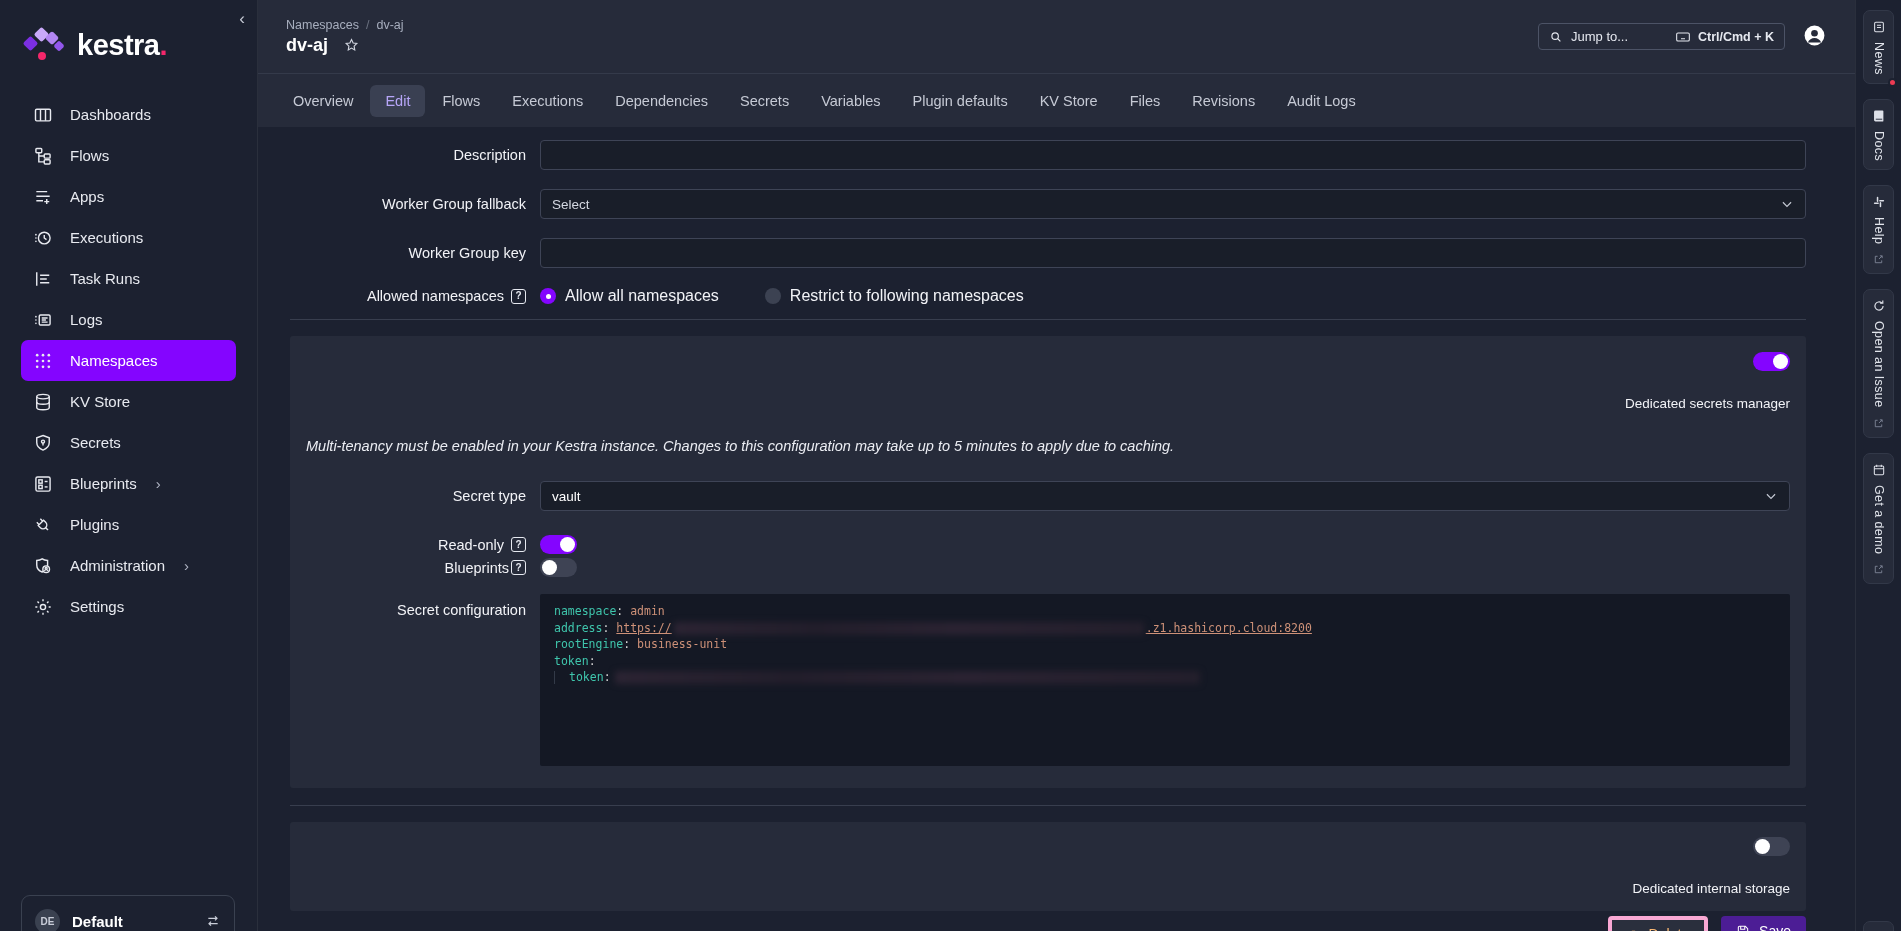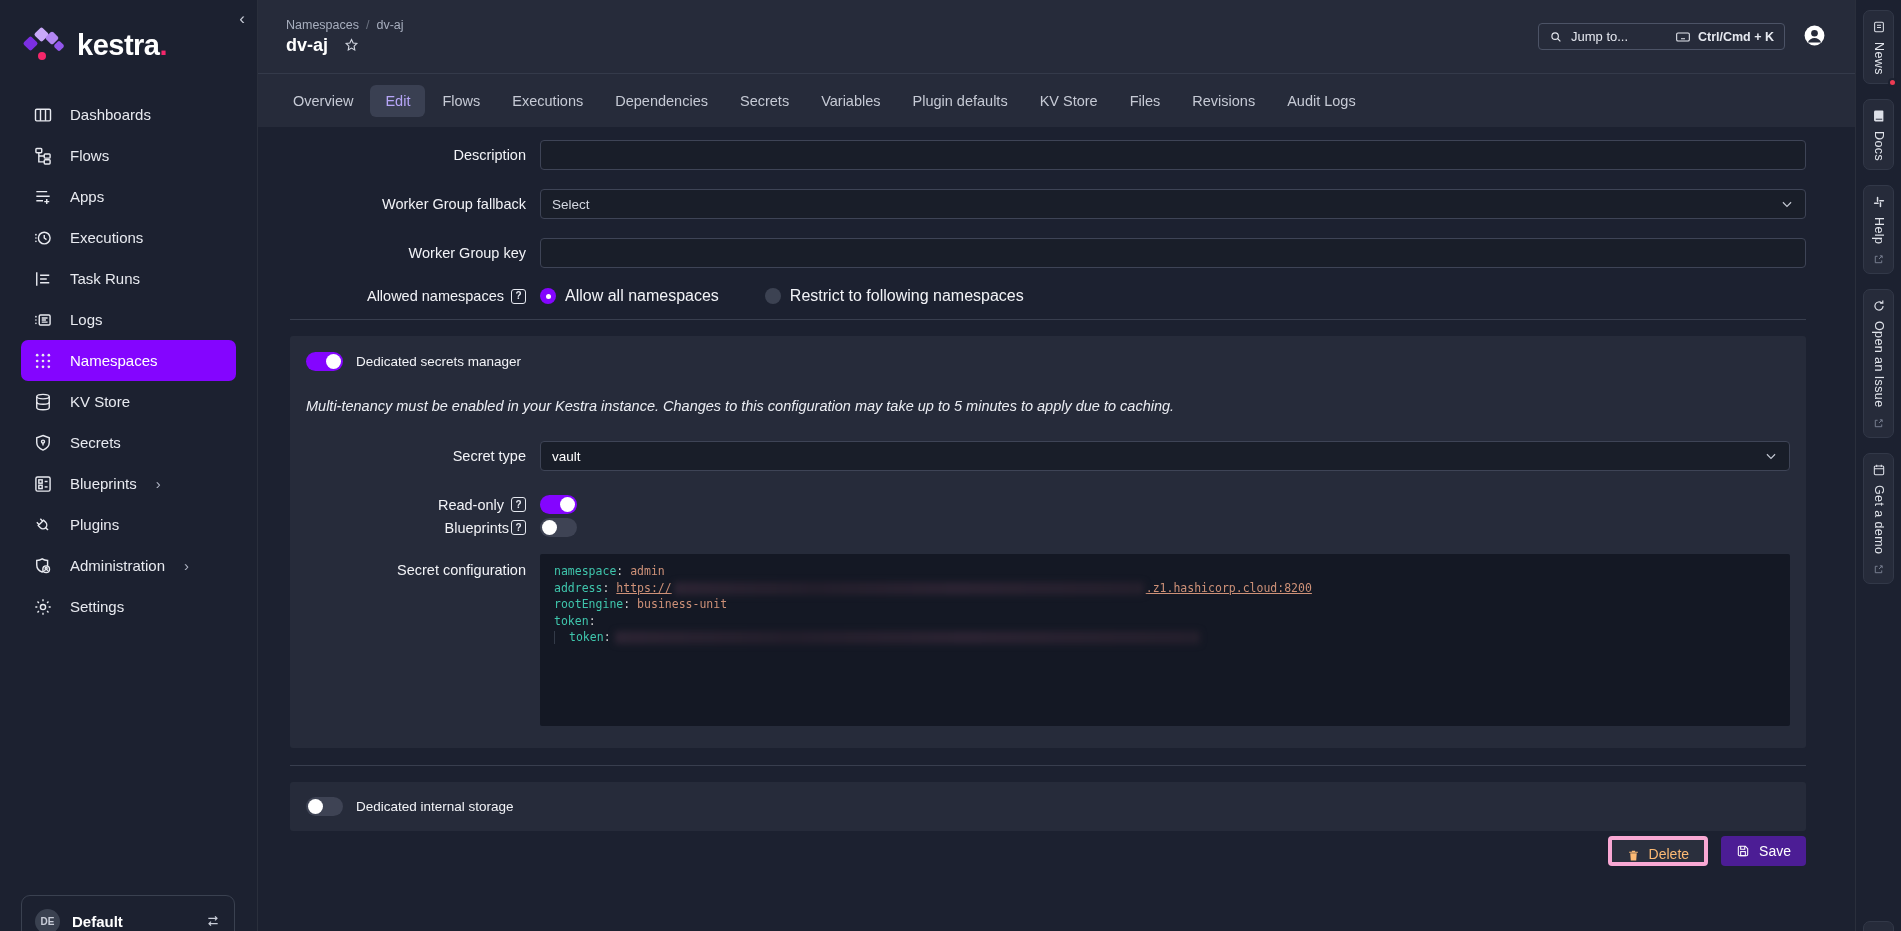--- a/index.html
+++ b/index.html
@@ -121,21 +121,21 @@
   .radio.checked::after {
     content:""; position:absolute; left:5.5px; top:5.5px; width:5px; height:5px;
     border-radius:50%; background:#FFFFFF;
   }
 
   .divider { border:0; height:1px; background:#383E4E; margin:14px 0 16px 0; }
 
   .card { background:#262B3A; border-radius:3px; padding:16px 16px 22px 16px; }
   .card .flabel { width:234px; min-width:234px; }
 
-  .toggle-row { display:flex; align-items:center; gap:13px; }
+  .toggle-row { display:flex; align-items:flex-end; gap:25px;flex-direction:column; }
   .toggle {
     width:37px; height:19px; border-radius:10px; background:#3E4354;
     position:relative; flex:none; cursor:pointer;
   }
   .toggle::after {
     content:""; position:absolute; top:2px; left:2px; width:15px; height:15px;
     border-radius:50%; background:#FFFFFF;
   }
   .toggle.on { background:#8405FF; }
   .toggle.on::after { left:auto; right:2px; }

